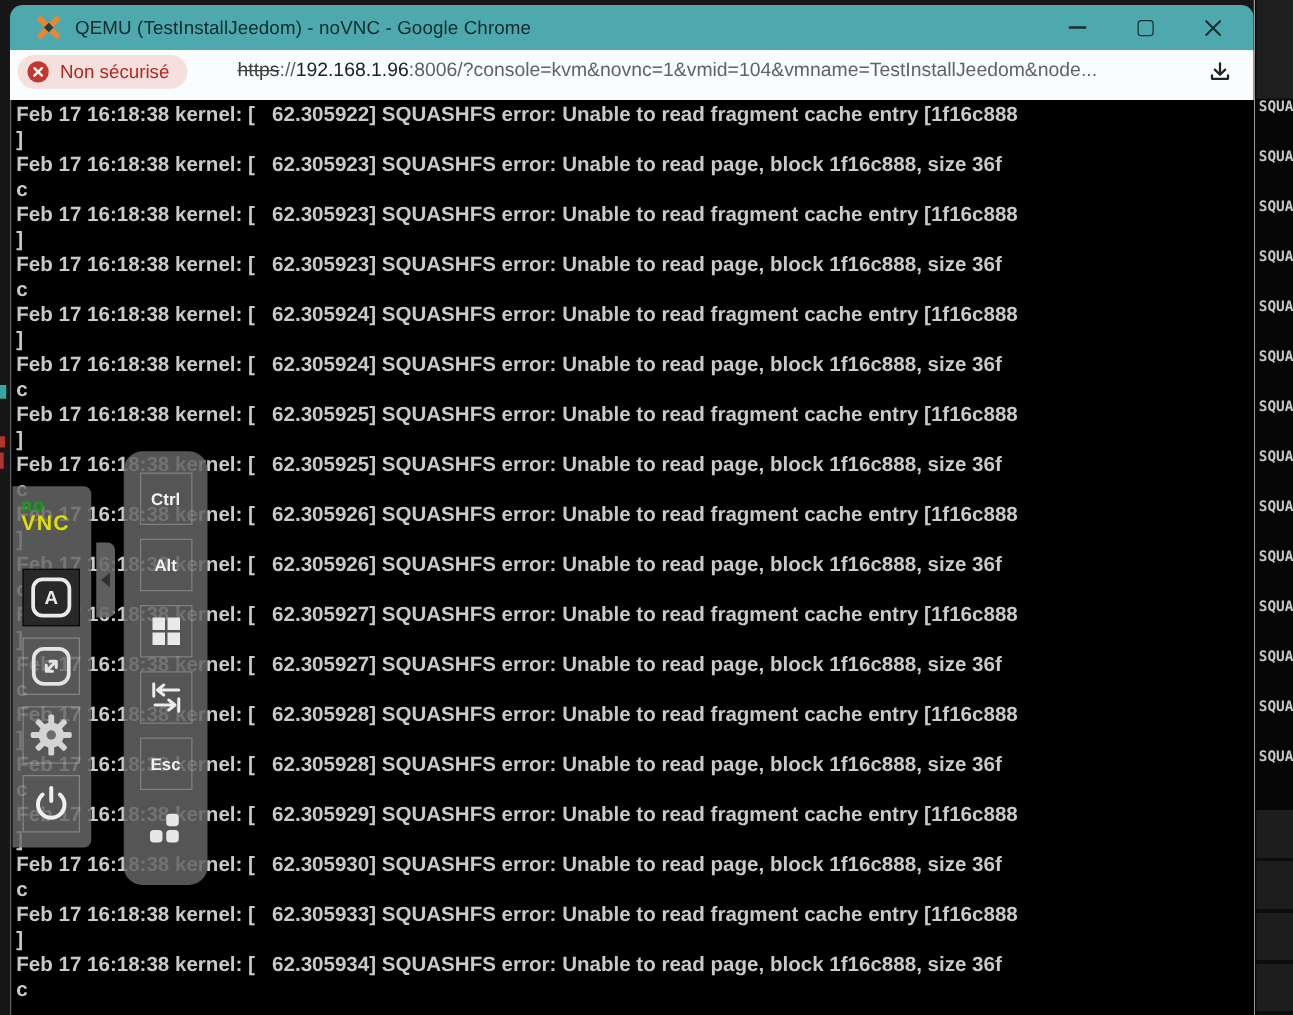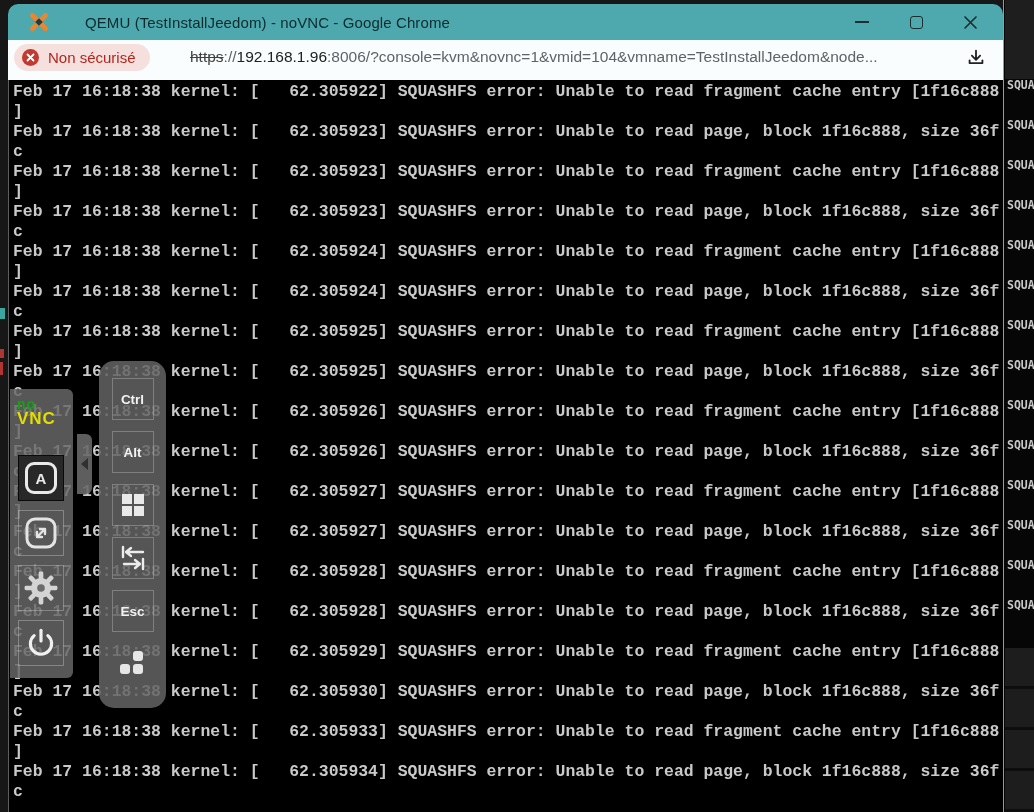--- a/index.html
+++ b/index.html
@@ -18,21 +18,21 @@
           font-family:"DejaVu Sans Mono", monospace; font-weight:700;
           font-size:11.5px; line-height:13px; color:#c7c7c7; white-space:pre; }
   .sliver-bands { position:absolute; left:1px; top:648px; width:30px; height:164px;
           background:repeating-linear-gradient(to bottom,#1d1d1d 0 38px,#0d0d0d 38px 41px); }
 
   
   .window { position:absolute; left:8px; top:4px; width:995px; height:808px;
             border-radius:10px 10px 0 0; overflow:hidden; background:#000; }
 
   .titlebar { position:absolute; left:0; top:0; width:100%; height:36px;
-              background:#4ea9af; display:flex; align-items:center;gap:25px; }
+              background:#4ea9af; display:flex; align-items:center; }
   .favicon { width:22px; height:22px; margin-left:20px; flex:0 0 auto; }
   .title-text { margin-left:10px; font-size:15px; color:#0d2b2d; letter-spacing:.1px;
                 white-space:nowrap; }
   .win-controls { position:absolute; right:6px; top:0; height:36px; display:flex; }
   .win-btn { width:54px; height:36px; display:flex; align-items:center; justify-content:center; }
   .glyph-min { width:14px; height:2px; background:#1d2e2f; }
   .glyph-max { width:13px; height:13px; border:1.8px solid #1d2e2f; border-radius:3px; }
 
   .toolbar { position:absolute; left:0; top:36px; width:100%; height:40px; background:#fafdfd;text-decoration:underline; }
   .chip { position:absolute; left:6px; top:4px; height:27px; padding:0 14px 0 8px;
@@ -48,21 +48,21 @@
   .url .rest   { color:#5f6368; }
   .download-btn { position:absolute; right:12px; top:3px; width:30px; height:30px;
                   display:flex; align-items:center; justify-content:center; }
   .theme-strip { position:absolute; left:2px; top:66px; width:982px; height:10px;
                  background:#4ea9af; border-radius:0 0 9px 9px; }
 
   
   .console { position:absolute; left:0; top:76px; width:100%; height:732px; background:#000;
              border-left:1px solid #5e5e5e; }
   .console-text { position:absolute; left:4px; top:2px; }
-  .crow { font-family:Liberation Mono, monospace; font-weight:700; font-size:16.45px;
+  .crow { font-family:Liberation Sans, sans-serif; font-weight:700; font-size:16.45px;
           height:20px; line-height:20px; color:#c9c9c9; white-space:pre; }
 
   
   .ctrl-panel { position:absolute; left:1px; top:309px; width:63px; height:289px;
                 background:rgba(104,104,104,.84); border-radius:0 6px 6px 0; }
   .novnc-logo { padding:9px 0 0 7px; font-family:Liberation Sans, sans-serif;
                 font-weight:700; letter-spacing:1px; }
   .logo-no  { font-size:14px; line-height:13px; color:#15a015; }
   .logo-vnc { font-size:17px; line-height:16px; color:#e3dd00; }
   .ctrl-btn { position:absolute; left:8px; width:46px; height:46px;

